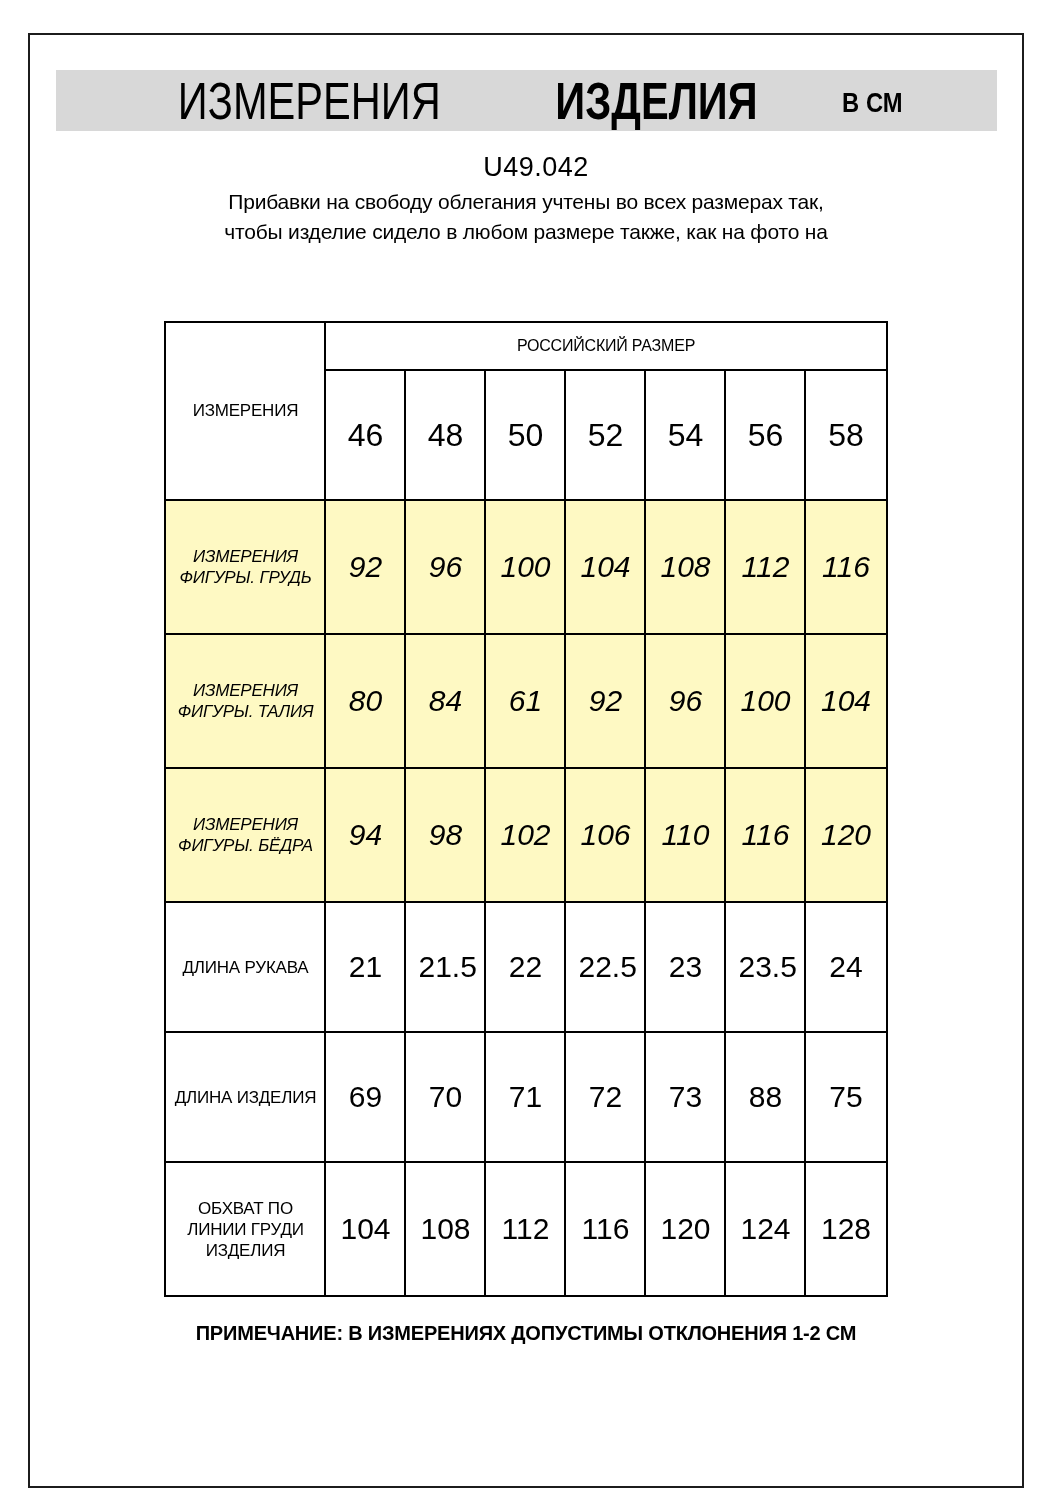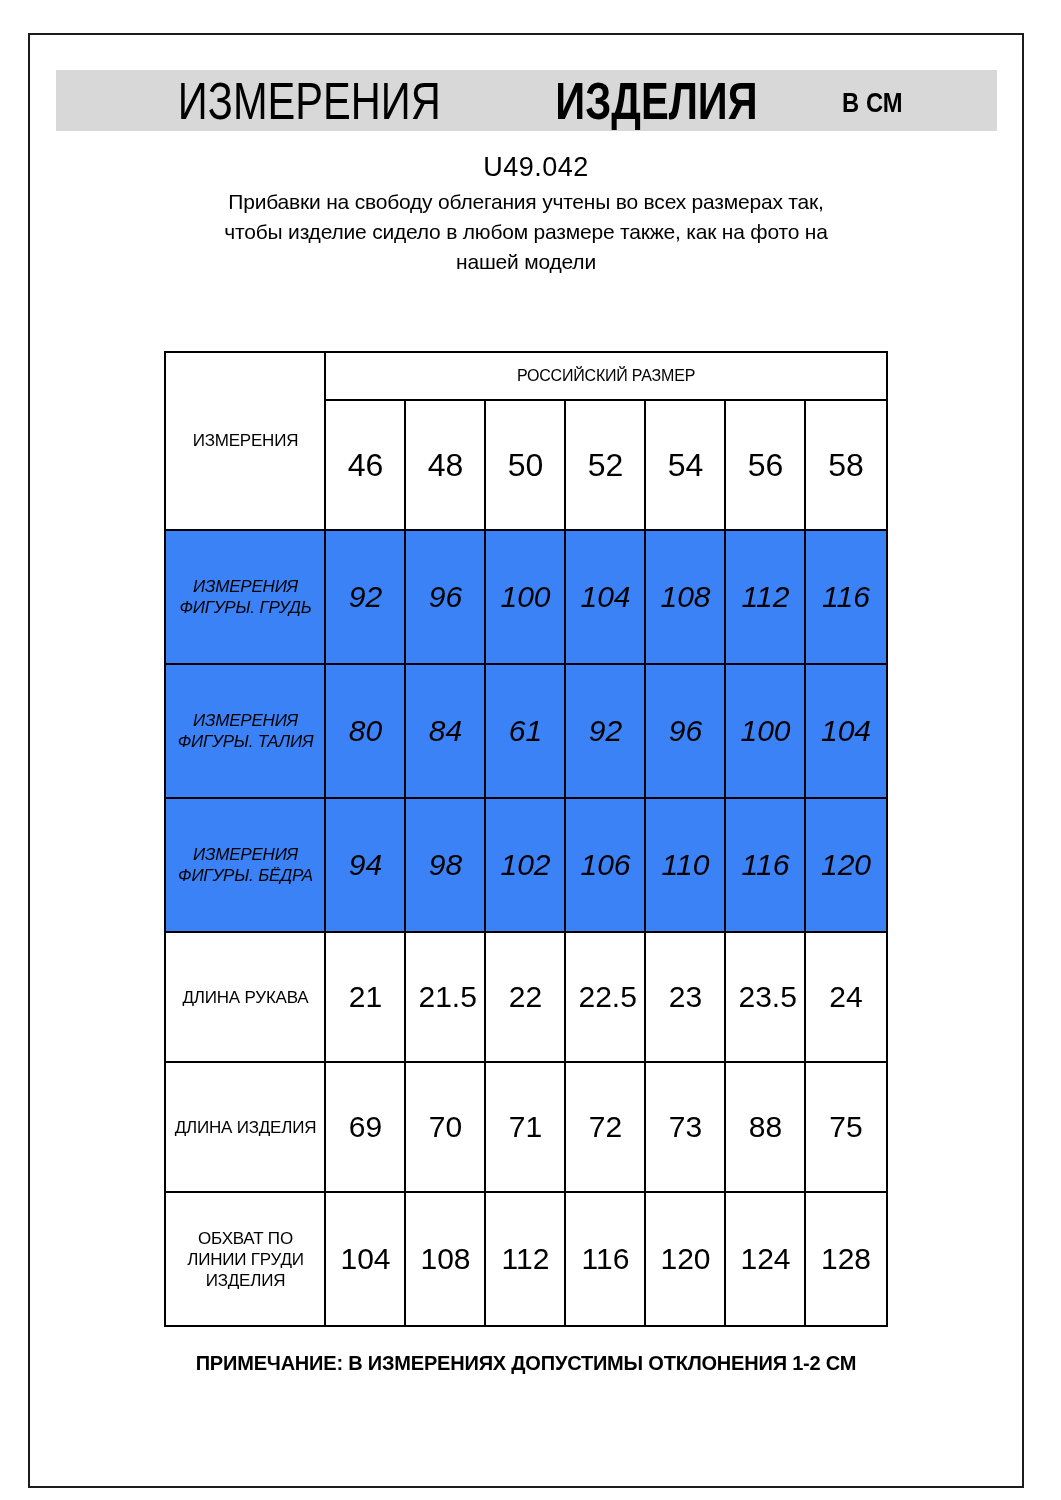--- a/index.html
+++ b/index.html
@@ -98,21 +98,21 @@
   tbody tr td {
     font-size: 30px;
   }
   tbody tr td.row-label {
     font-size: 17px;
     letter-spacing: -0.2px;
     line-height: 21px;
     padding: 0 4px;
   }
   tr.shaded td {
-    background: #3b82f6;
+    background: #fef9c3;
     font-style: italic;
   }
   tr.shaded td.row-label {
     font-style: italic;
   }
   tr.r-chest td, tr.r-waist td, tr.r-hips td, tr.r-girth td { height: 108px; }
   tr.r-sleeve td, tr.r-length td { height: 104px; }
   
   .footnote {
     margin-top: 25px;
@@ -131,21 +131,20 @@
     <span class="title-w1">ИЗМЕРЕНИЯ</span>
     <span class="title-w2">ИЗДЕЛИЯ</span>
     <span class="title-unit">В СМ</span>
   </div>
 
   <div class="article-code">U49.042</div>
 
   <div class="intro-text">
     <div>Прибавки на свободу облегания учтены во всех размерах так,</div>
     <div>чтобы изделие сидело в любом размере также, как на фото на</div>
-    <div>нашей модели</div>
   </div>
 
   <table class="size-table">
     <colgroup>
       <col style="width:160px">
       <col style="width:80px">
         <col style="width:80px">
         <col style="width:80px">
         <col style="width:80px">
       <col style="width:80px">

